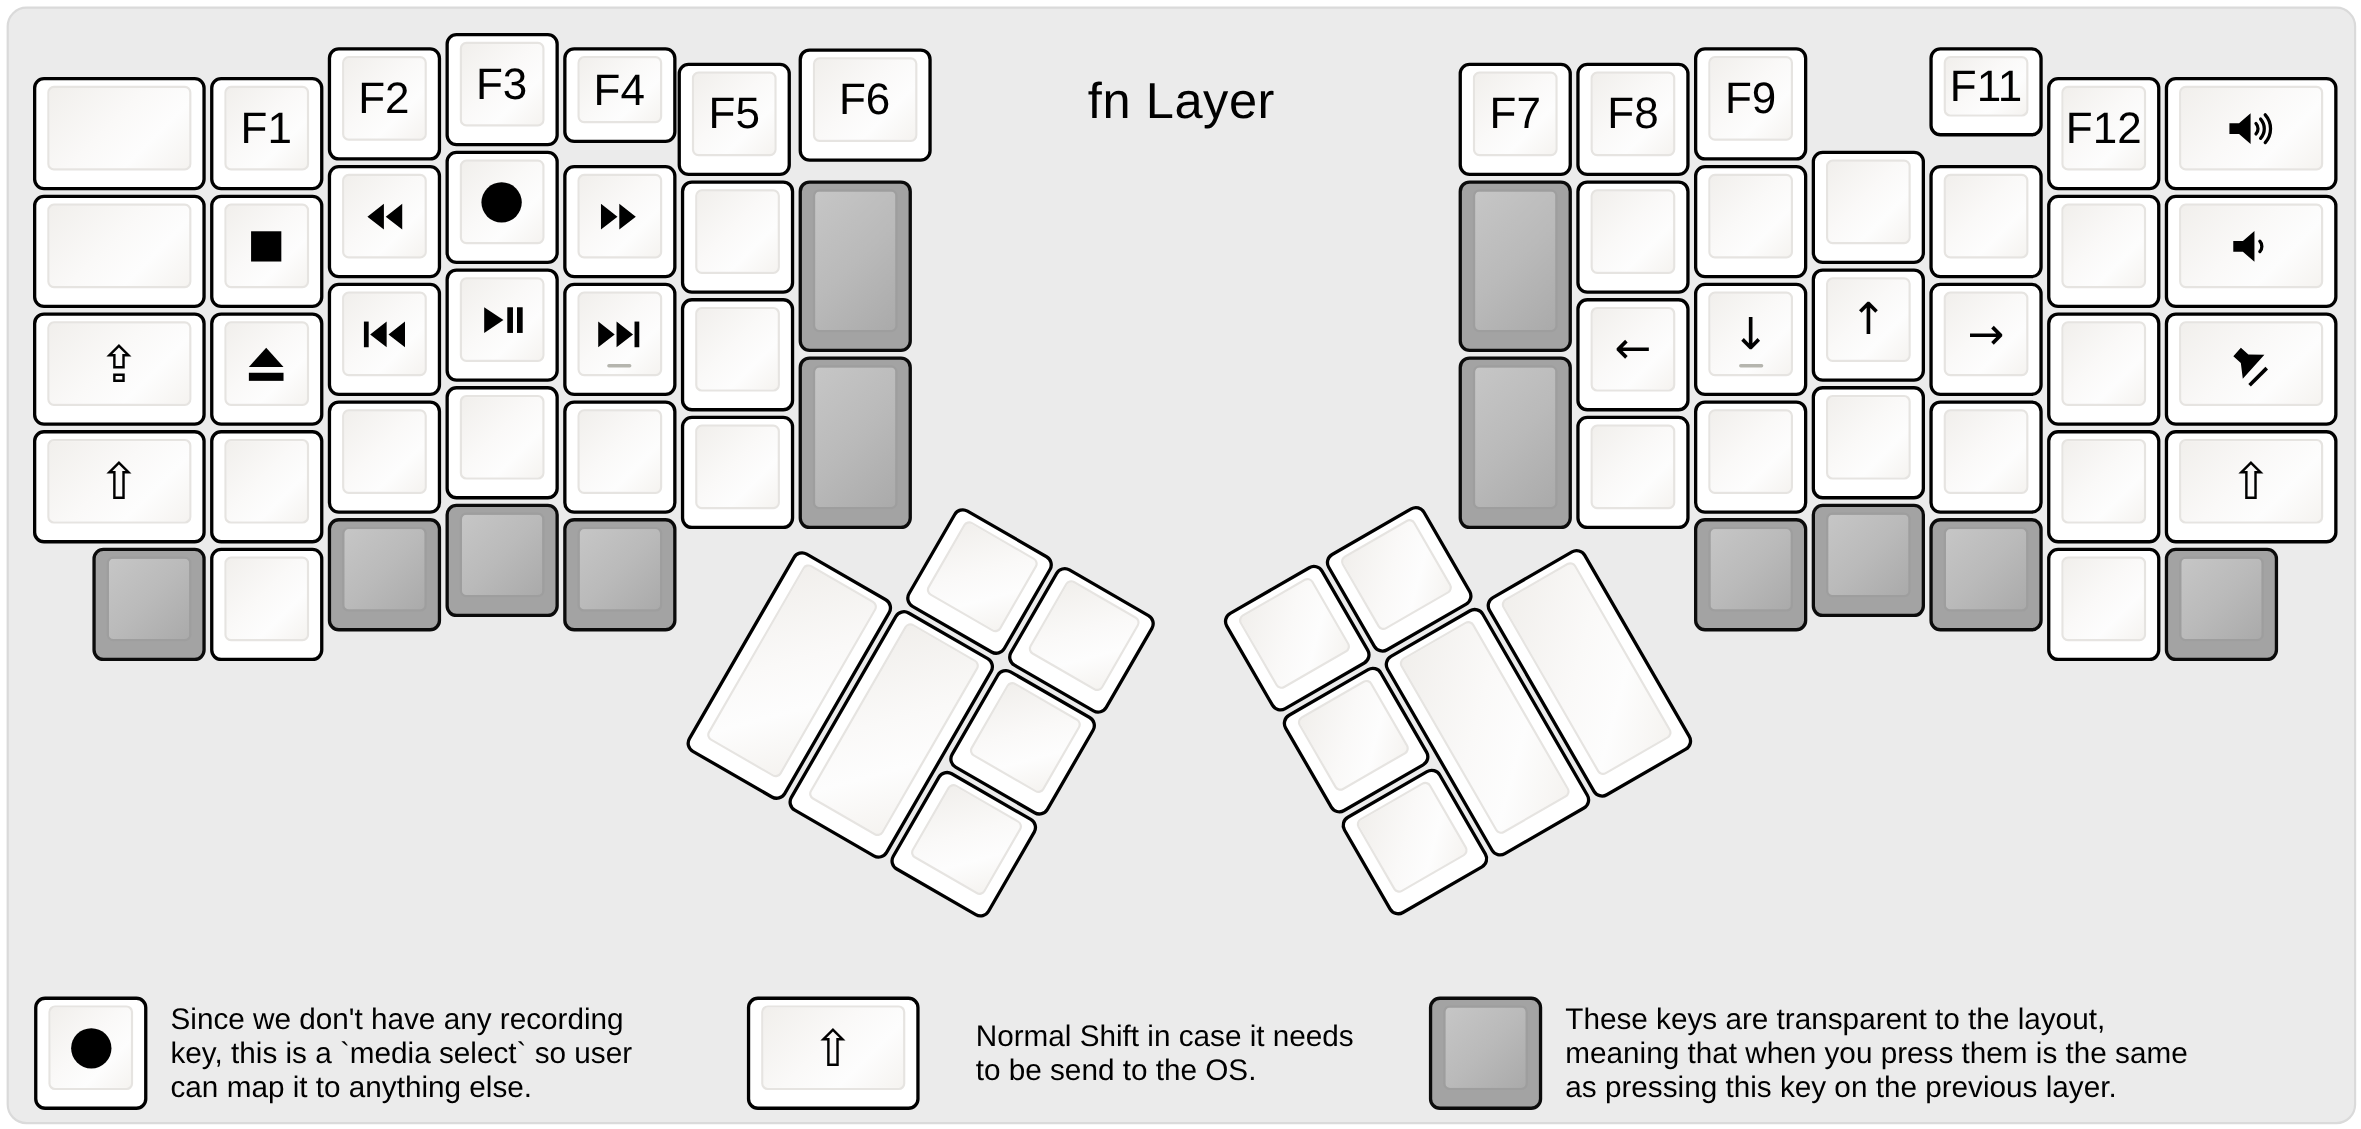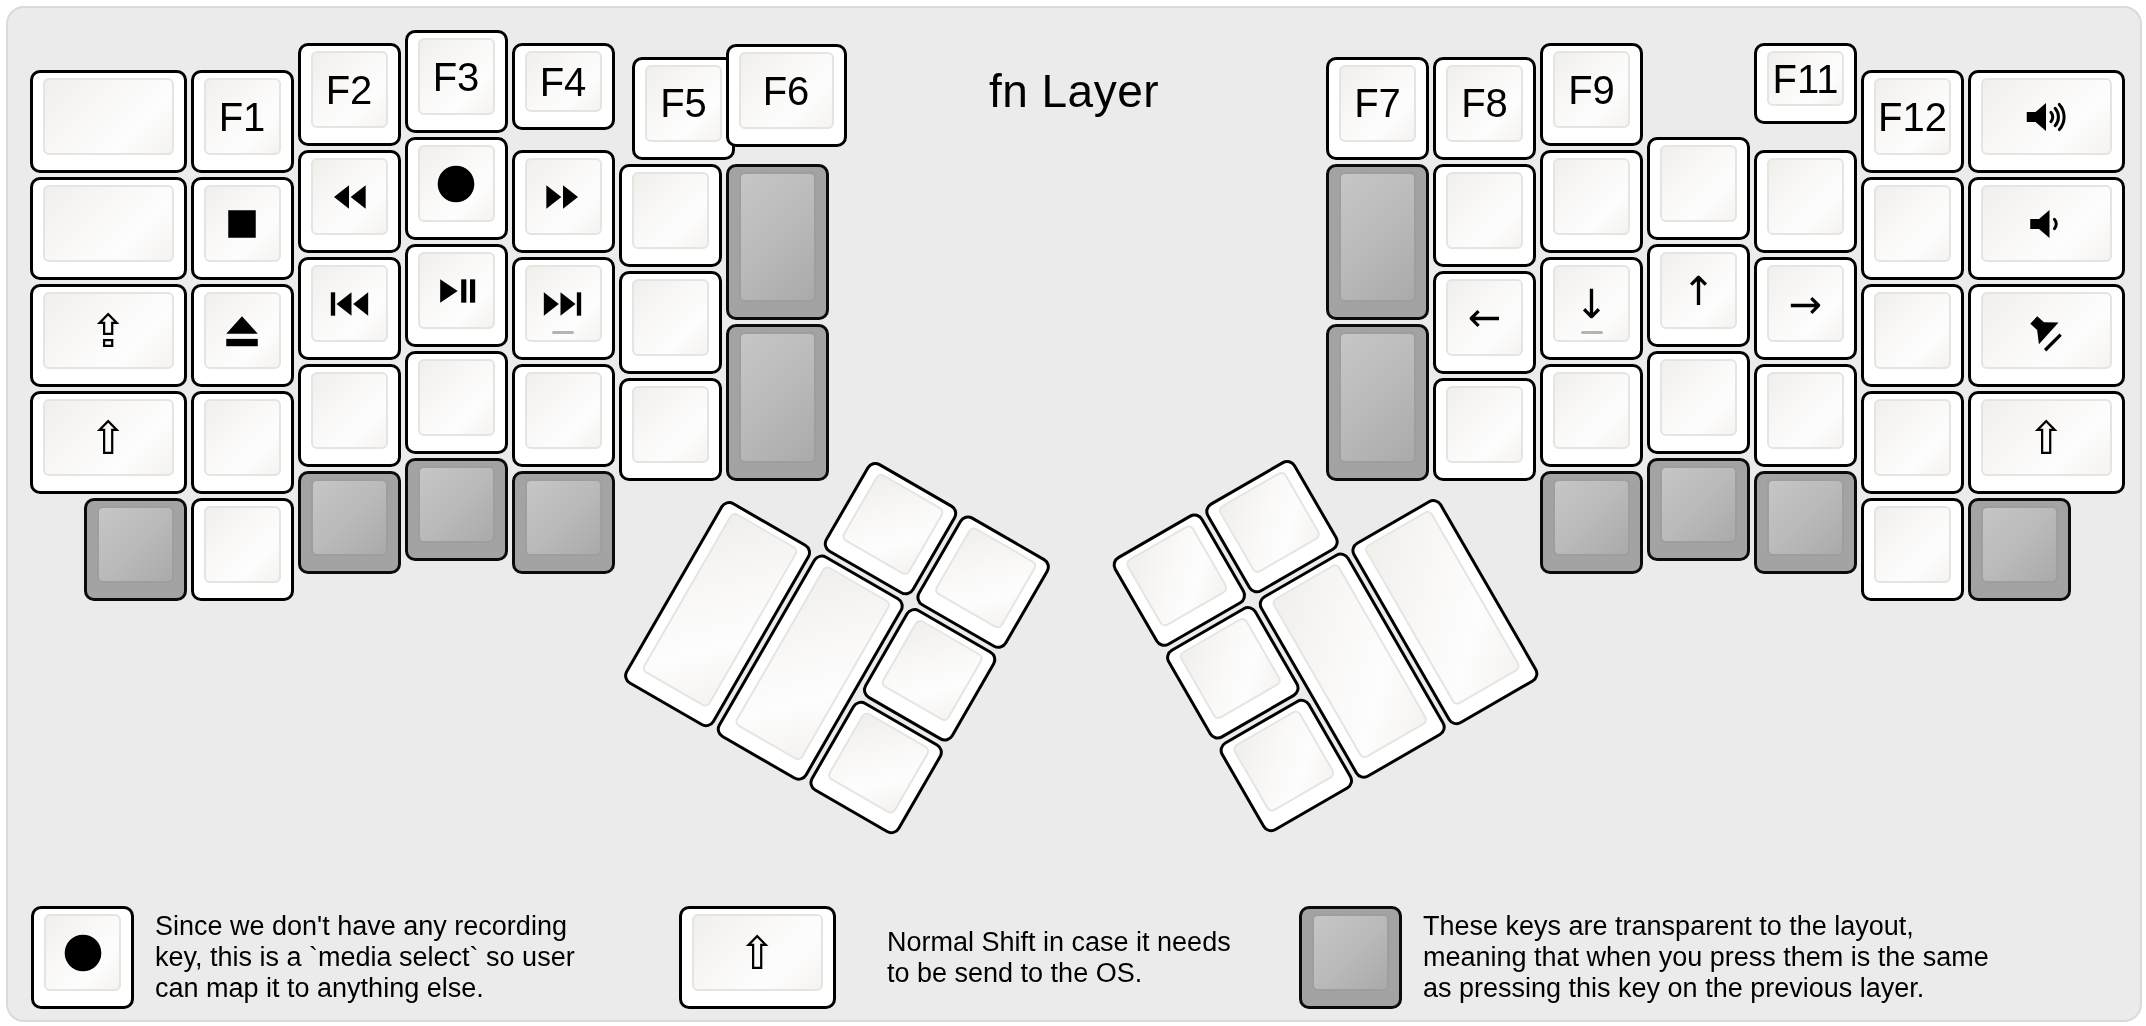--- a/index.html
+++ b/index.html
@@ -51,21 +51,21 @@
       <div class="key" style="left: 396.5px; top: 22px; width: 103px; height: 103px;">
         <div class="cap">
           <span class="flabel">F3</span>
         </div>
       </div>
       <div class="key" style="left: 503.5px; top: 35.375px; width: 103px; height: 87px;">
         <div class="cap">
           <span class="flabel">F4</span>
         </div>
       </div>
-      <div class="key" style="left: 624px; top: 48.75px; width: 103px; height: 103px;">
+      <div class="key" style="left: 608px; top: 48.75px; width: 103px; height: 103px;">
         <div class="cap">
           <span class="flabel">F5</span>
         </div>
       </div>
       <div class="key" style="left: 717.5px; top: 36px; width: 121px; height: 103px;">
         <div class="cap">
           <span class="flabel">F6</span>
         </div>
       </div>
       <div class="key" style="left: 22px; top: 169.125px; width: 156.5px; height: 103px;">

